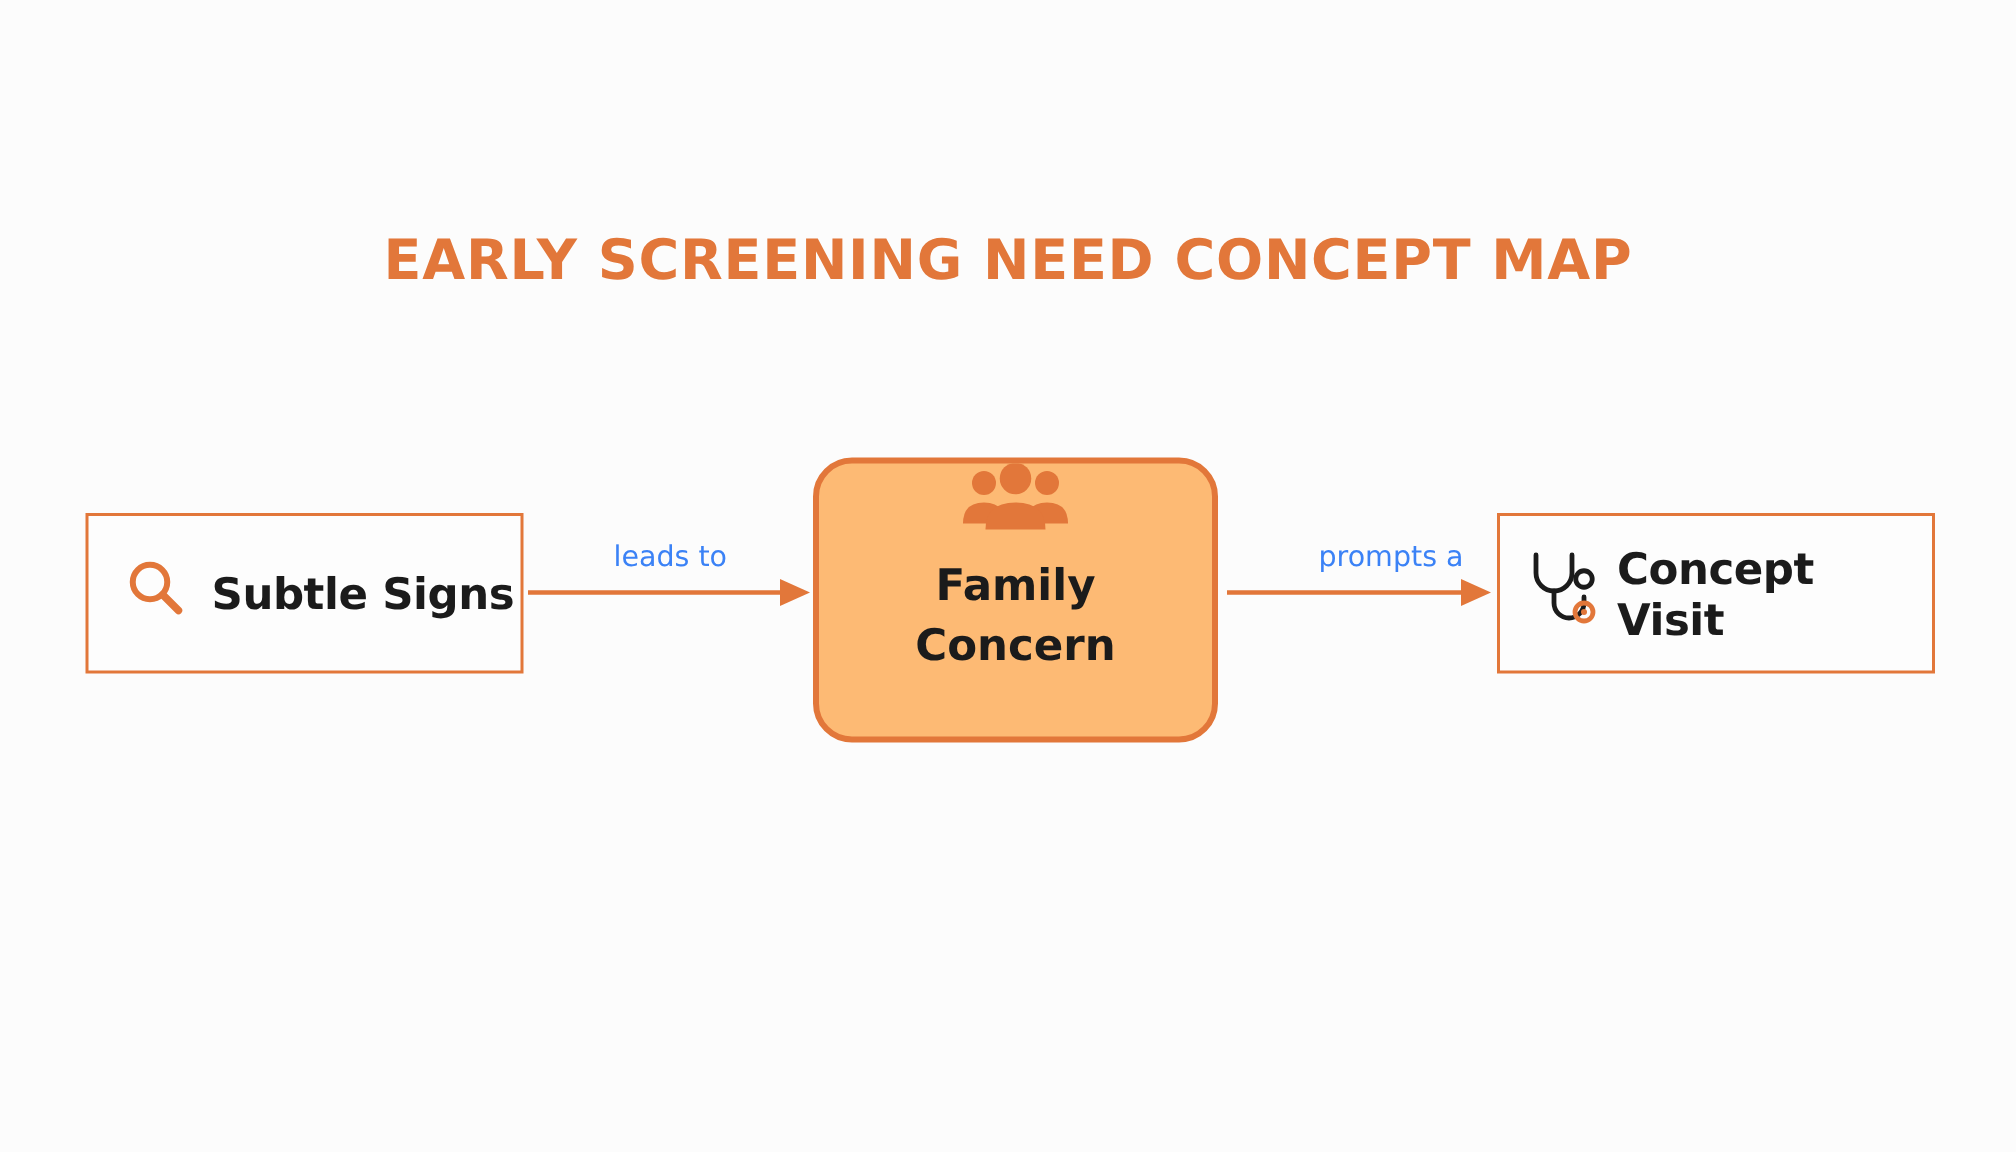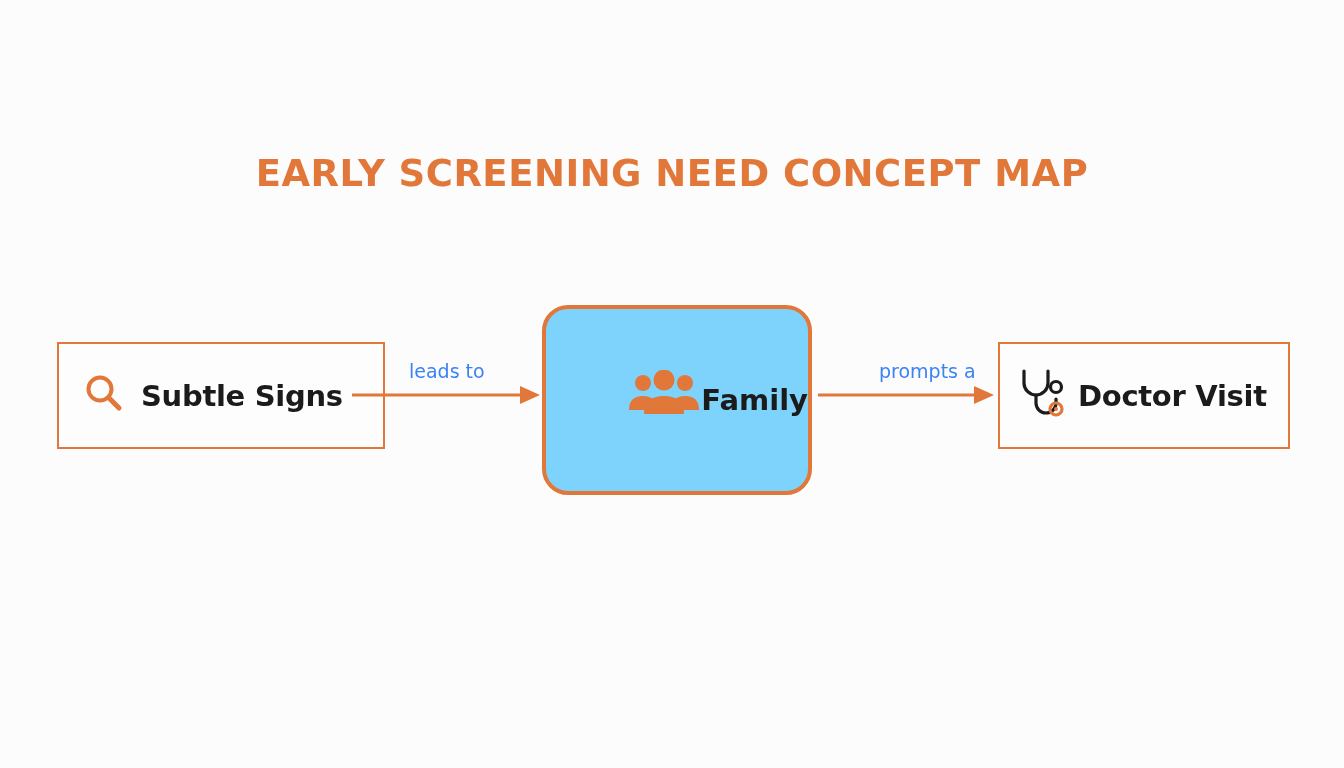--- a/index.html
+++ b/index.html
@@ -30,21 +30,21 @@
     font-weight: 700;
     letter-spacing: 0.5px;
     text-transform: uppercase;
   }
 
   
   .node-left {
     position: absolute;
     left: 57px;
     top: 342px;
-    width: 328px;
+    width: 292px;
     height: 107px;
     border: 2px solid #e2773a;
     background: #fdfdfd;
     box-sizing: border-box;
     display: flex;
     align-items: center;
     padding-left: 22px;
   }
   .node-left .label {
     font-family: "DejaVu Sans", sans-serif;
@@ -57,26 +57,26 @@
 
   
   .node-center {
     position: absolute;
     left: 542px;
     top: 305px;
     width: 270px;
     height: 190px;
     border: 4px solid #e2773a;
     border-radius: 26px;
-    background: #7dd3fc;
+    background: #fdba74;
     box-sizing: border-box;
     display: flex;
-    flex-direction: row;
+    flex-direction: column;
     align-items: center;
-    justify-content: flex-end;
+    justify-content: flex-start;
   }
   .node-center .icon-wrap {
     margin-bottom: 6px;
   }
   .node-center .label {
     font-family: "DejaVu Sans", sans-serif;
     font-size: 29px;
     font-weight: 700;
     color: #1b1b1b;
     line-height: 1.38;
@@ -155,20 +155,21 @@
         <circle cx="16" cy="13" r="8" fill="#e2773a"></circle>
         <circle cx="58" cy="13" r="8" fill="#e2773a"></circle>
         <path d="M2 40 q0 -14 14 -14 q14 0 14 14 z" fill="#e2773a"></path>
         <path d="M44 40 q0 -14 14 -14 q14 0 14 14 z" fill="#e2773a"></path>
         <circle cx="37" cy="10" r="10.5" fill="#e2773a"></circle>
         <path d="M17 44 q0 -18 20 -18 q20 0 20 18 z" fill="#e2773a"></path>
       </svg>
     </span>
     <div class="label">
       <span>Family</span><br>
+      <span>Concern</span>
     </div>
   </div>
 
   <div class="arrow arrow-2">
     <svg width="178" height="30" viewBox="0 0 178 30">
       <line x1="0" y1="15" x2="156" y2="15" stroke="#e2773a" stroke-width="3"></line>
       <polygon points="156,6 176,15 156,24" fill="#e2773a"></polygon>
     </svg>
   </div>
   <div class="edge-label edge-label-2">prompts a</div>
@@ -176,16 +177,16 @@
   <div class="node-right">
     <span class="icon-wrap">
       <svg width="52" height="58" viewBox="0 0 52 58">
         <path d="M10 6 v12 a12 12 0 0 0 24 0 v-12" fill="none" stroke="#1b1b1b" stroke-width="3.2" stroke-linecap="round"></path>
         <path d="M22 30 v8 a10 10 0 0 0 20 0 v-4" fill="none" stroke="#1b1b1b" stroke-width="3.2" stroke-linecap="round"></path>
         <circle cx="42" cy="22" r="5.5" fill="none" stroke="#1b1b1b" stroke-width="3.2"></circle>
         <circle cx="42" cy="44" r="6" fill="none" stroke="#e2773a" stroke-width="3.2"></circle>
         <circle cx="42" cy="44" r="2" fill="#e2773a"></circle>
       </svg>
     </span>
-    <span class="label">Doctor Visit</span>
+    <span class="label">Concept Visit</span>
   </div>
 
 </div>
 
 </body></html>

